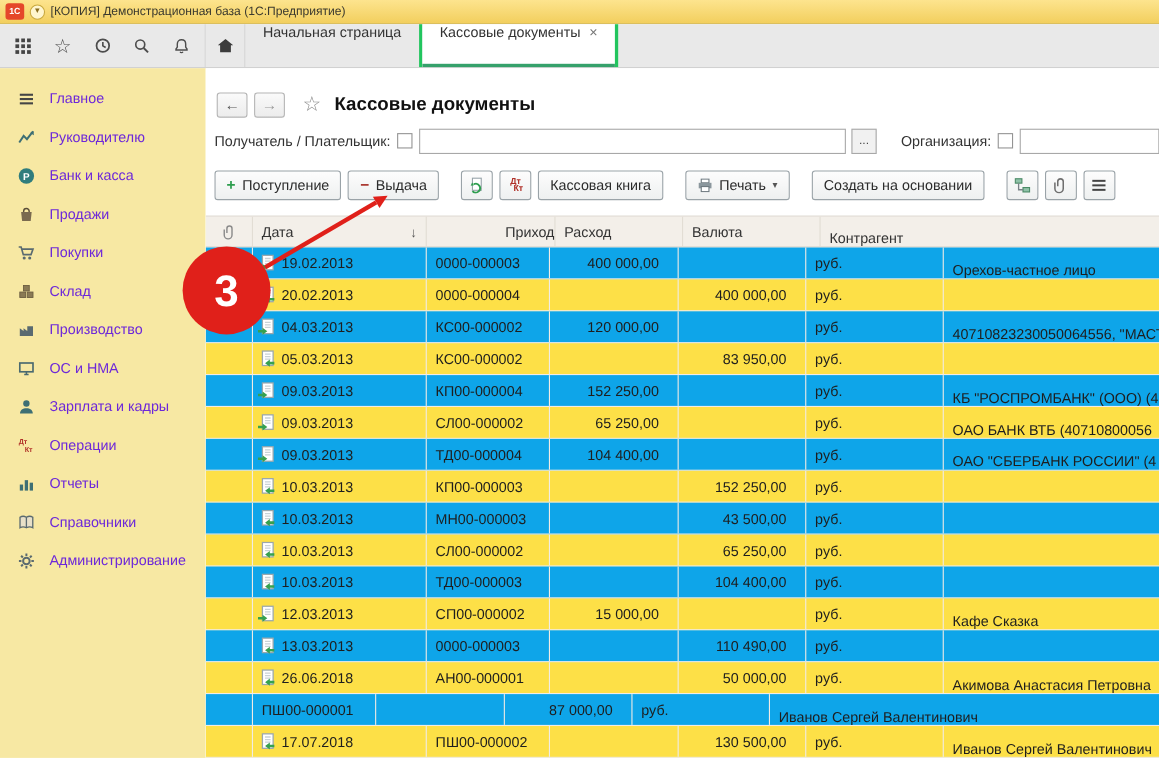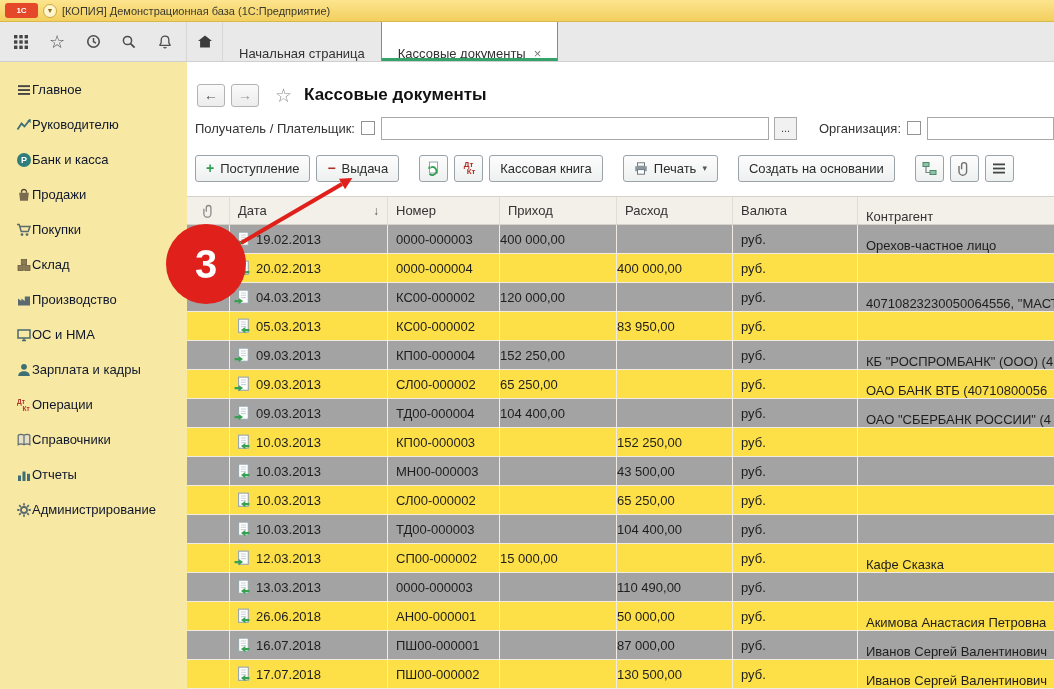--- a/index.html
+++ b/index.html
@@ -7,37 +7,37 @@
   body {
     width:1054px; height:689px; overflow:hidden; position:relative;
     font-family:"Liberation Sans", sans-serif; background:#fff; color:#222;
   }
   
   .titlebar {
     height:22px; background:linear-gradient(#fde48e,#f2cf5e);
     border-bottom:1px solid #d8b94e; display:flex; align-items:center;
     padding-left:5px; gap:5px; font-size:11px; color:#3a392e;
   }
-  .logo1c { width:33px; height:15px; background:#e5472a; border-radius:3px;
+  .logo1c { width:17px; height:15px; background:#e5472a; border-radius:3px;
     color:#fff; font-size:8px; font-weight:bold; display:flex; align-items:center; justify-content:center; }
   .menu-round { width:14px; height:14px; border-radius:50%; background:#fff6cf;
     border:1px solid #c9a93f; color:#8a6d1f; font-size:7px; display:flex; align-items:center; justify-content:center; }
   
   .tabbar { height:40px; background:#e9e9e9; border-bottom:1px solid #cfcfcf; display:flex; align-items:stretch; }
   .tool-icons { width:187px; display:flex; align-items:center; padding-left:10px; gap:14px; border-right:1px solid #d6d6d6; }
   .tool-icons .ticon { width:22px; height:22px; display:flex; align-items:center; justify-content:center; color:#4d4d4d; font-size:18px; cursor:pointer; }
   .home-btn { width:36px; display:flex; align-items:center; justify-content:center; border-right:1px solid #d6d6d6; cursor:pointer; }
-  .tab { display:flex; align-items:flex-end; padding:0 16px; font-size:13px; color:#333; gap:8px; border-right:1px solid #22c55e; cursor:pointer; position:relative; }
+  .tab { display:flex; align-items:flex-start; padding:0 16px; font-size:13px; color:#333; gap:8px; border-right:3px solid #22c55e; cursor:pointer; position:relative; }
   .tab.active { background:#fff; }
   .tab.active::after { content:""; position:absolute; left:0; right:0; bottom:0; height:3px; background:#35a16b; }
   .tab .close { color:#777; font-size:13px; }
   
   .bodyrow { display:flex; height:627px; }
   .sidebar { width:187px; background:#f7e8a3; padding-top:10px; flex:none; }
-  .side-item { height:35px; display:flex; align-items:center; padding-left:16px; gap:0; font-size:13px; color:#0f172a; cursor:pointer; }
+  .side-item { height:35px; display:flex; align-items:center; padding-left:16px; gap:13px; font-size:13px; color:#6d28d9; cursor:pointer; }
   .side-item svg { flex:none; }
   .main { flex:1; position:relative; overflow:hidden; background:#fff; }
   
   .nav-row { margin-top:16px; height:34px; display:flex; align-items:center; padding-left:10px; gap:6px; }
   .nav-btn { width:28px; height:23px; border:1px solid #b3b3b3; background:linear-gradient(#fafafa,#ececec);
     border-radius:3px; display:flex; align-items:center; justify-content:center; font-size:14px; color:#555; cursor:pointer; }
   .nav-btn.fwd { color:#999; }
   .fav-star { font-size:19px; color:#8a8a8a; margin:0 6px 0 10px; cursor:pointer; }
   .page-title { font-size:17px; font-weight:bold; color:#111; }
   
@@ -58,32 +58,32 @@
   .btn.iconb { width:29px; padding:0; justify-content:center; }
   .gapL { margin-left:14px; }
   .dtkt { display:flex; flex-direction:column; line-height:7px; font-size:8px; color:#b03028; font-weight:bold; }
   .dtkt span:last-child { margin-left:5px; }
   .caret { font-size:9px; color:#555; }
   
   .tablewrap { margin-top:10px; border-top:1px solid #d7d2c9; }
   .thead { display:flex; height:28px; background:#f3efe9; border-bottom:1px solid #d7d2c9; font-size:13px; color:#333; }
   .thead .hc { display:flex; align-items:center; padding-left:8px; border-right:1px solid #e2ddd4; }
   .hc.c-att { width:43px; justify-content:center; padding-left:0; }
-  .c-date { width:158px; } .c-num { width:112px; } .c-inc { width:117px; } .c-exp { width:116px; } .c-cur { width:125px; }
+  .c-date { width:158px; } .c-num { width:112px; } .c-inc { width:117px;justify-content:flex-end; } .c-exp { width:116px; } .c-cur { width:125px; }
   .c-ctr { flex:1; border-right:none !important;margin-top:12px; }
   .hc.c-date { justify-content:space-between; padding-right:8px; }
   .sort-arr { color:#555; font-size:12px; }
   .tbody { }
-  .trow { display:flex; height:29px; align-items:center; font-size:13px; color:#1e1e1e; border-bottom:1px solid #f0ece5; background:#a3a3a3; cursor:pointer; }
+  .trow { display:flex; height:29px; align-items:center; font-size:13px; color:#1e1e1e; border-bottom:1px solid #f0ece5; background:#0ea5e9; cursor:pointer; }
   .trow.alt { background:#fde047; }
   .trow > div { height:100%; display:flex; align-items:center; border-right:1px solid #f0ece5; }
   .trow .c-att { width:43px; }
   .trow .c-date { padding-left:4px; gap:6px; }
   .trow .c-num { padding-left:8px; }
-  .trow .c-inc, .trow .c-exp { justify-content:flex-start; padding-right:17px; }
+  .trow .c-inc, .trow .c-exp { justify-content:flex-end; padding-right:17px; }
   .trow .c-cur { padding-left:8px; }
   .trow .c-ctr { padding-left:8px; overflow:hidden; white-space:nowrap; }
   .doc-icn { width:16px; height:16px; flex:none; }
   .dir-out .doc-icn .arr { transform:scaleX(-1); transform-origin:7px 11px; }
   
   .overlay { position:absolute; left:0; top:0; width:1054px; height:689px; pointer-events:none; z-index:50; }
 </style>
 </head>
 <body>
 
@@ -218,34 +218,34 @@
     </div>
     <div class="side-item">
       <svg width="16" height="16" viewBox="0 0 16 16">
           <text x="1" y="7" font-size="6.5" font-weight="bold" fill="#b03028">Дт</text>
           <text x="6.5" y="14" font-size="6.5" font-weight="bold" fill="#b03028">Кт</text>
         </svg>
       <span>Операции</span>
     </div>
     <div class="side-item">
       <svg width="16" height="16" viewBox="0 0 16 16">
-          <path d="M8 3.2C6.2 2.2 3.8 2.2 2.2 3.2v9.6c1.6-1 4-1 5.8 0 1.8-1 4.2-1 5.8 0V3.2C12.2 2.2 9.8 2.2 8 3.2z" fill="#e8e0c8" stroke="#5a6a70" stroke-width="1.2"></path>
-          <path d="M8 3.2v9.6" stroke="#5a6a70" stroke-width="1.2"></path>
-        </svg>
-      <span>Справочники</span>
-    </div>
-    <div class="side-item">
-      <svg width="16" height="16" viewBox="0 0 16 16">
           <g fill="#3e6f74">
             <rect x="2" y="8.5" width="3" height="5.5"></rect>
             <rect x="6.5" y="4.5" width="3" height="9.5"></rect>
             <rect x="11" y="6.8" width="3" height="7.2"></rect>
           </g>
         </svg>
       <span>Отчеты</span>
+    </div>
+    <div class="side-item">
+      <svg width="16" height="16" viewBox="0 0 16 16">
+          <path d="M8 3.2C6.2 2.2 3.8 2.2 2.2 3.2v9.6c1.6-1 4-1 5.8 0 1.8-1 4.2-1 5.8 0V3.2C12.2 2.2 9.8 2.2 8 3.2z" fill="#e8e0c8" stroke="#5a6a70" stroke-width="1.2"></path>
+          <path d="M8 3.2v9.6" stroke="#5a6a70" stroke-width="1.2"></path>
+        </svg>
+      <span>Справочники</span>
     </div>
     <div class="side-item">
       <svg width="16" height="16" viewBox="0 0 16 16">
           <circle cx="8" cy="8" r="3" fill="none" stroke="#5a6a70" stroke-width="1.8"></circle>
           <g stroke="#5a6a70" stroke-width="1.8">
             <path d="M8 1.2v2.3M8 12.5v2.3M1.2 8h2.3M12.5 8h2.3M3.2 3.2l1.6 1.6M11.2 11.2l1.6 1.6M12.8 3.2l-1.6 1.6M4.8 11.2l-1.6 1.6"></path>
           </g>
         </svg>
       <span>Администрирование</span>
     </div>
@@ -333,23 +333,20 @@
       <div class="thead">
         <div class="hc c-att">
           <svg width="13" height="14" viewBox="0 0 14 15">
               <path d="M4.6 8.3V4.1a2.5 2.5 0 0 1 5 0v6.3a3.8 3.8 0 0 1-7.6 0V5" fill="none" stroke="#8a8a8a" stroke-width="1.4"></path>
             </svg>
         </div>
         <div class="hc c-date">
           <span>Дата</span>
           <span class="sort-arr">↓</span>
         </div>
-        <div class="hc c-num">
-            <span>Номер</span>
-          </div>
         <div class="hc c-inc">
             <span>Приход</span>
           </div>
         <div class="hc c-exp">
             <span>Расход</span>
           </div>
         <div class="hc c-cur">
             <span>Валюта</span>
           </div>
         <div class="hc c-ctr">
@@ -786,32 +783,20 @@
     <div class="c-cur">
               <span>руб.</span>
             </div>
     <div class="c-ctr">
               <span>Акимова Анастасия Петровна</span>
             </div>
   </div>
 
   <div class="trow dir-out">
     <div class="c-att"></div>
-    <div class="c-date">
-      <span class="doc-icn">
-        <svg width="16" height="16" viewBox="0 0 14 14">
-                  <rect x="4" y="1" width="8.5" height="11.5" fill="#fff" stroke="#9aa7ad"></rect>
-                  <g fill="none" stroke="#c9d2d6">
-                    <path d="M6 3.5h4.5M6 5.5h4.5M6 7.5h4.5"></path>
-                  </g>
-                  <path class="arr" d="M0.5 9.6h3.6V7.8l3.8 2.8-3.8 2.8v-1.8H0.5z" fill="#36a14f"></path>
-                </svg>
-      </span>
-      <span>16.07.2018</span>
-    </div>
     <div class="c-num">
               <span>ПШ00-000001</span>
             </div>
     <div class="c-inc">
               <span></span>
             </div>
     <div class="c-exp">
               <span>87 000,00</span>
             </div>
     <div class="c-cur">

